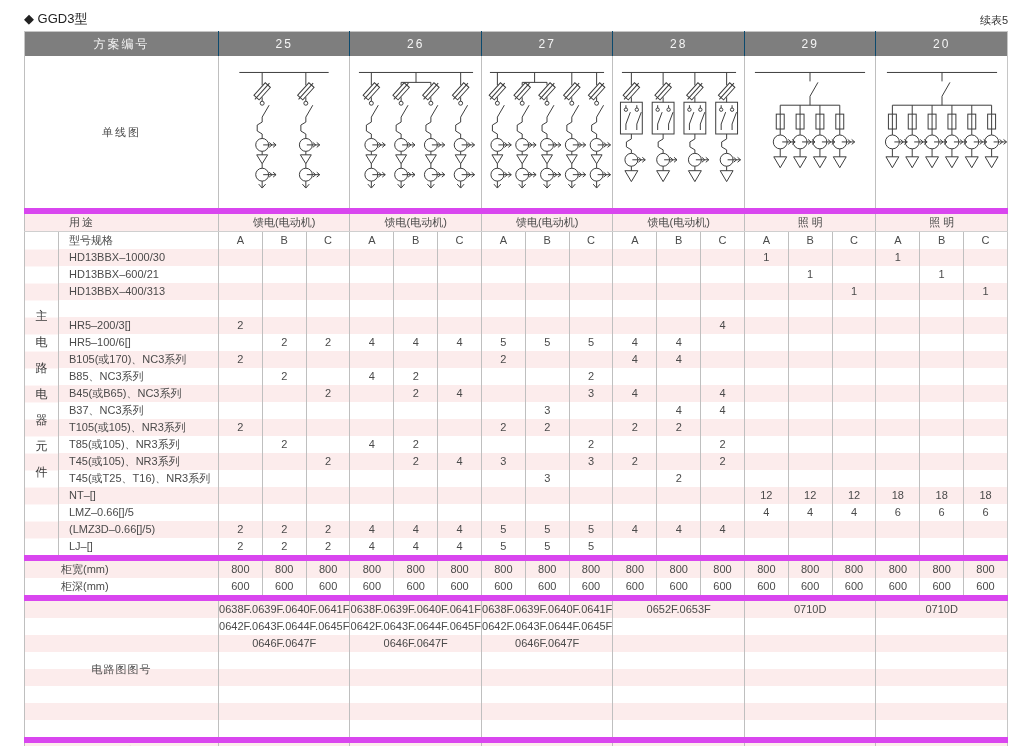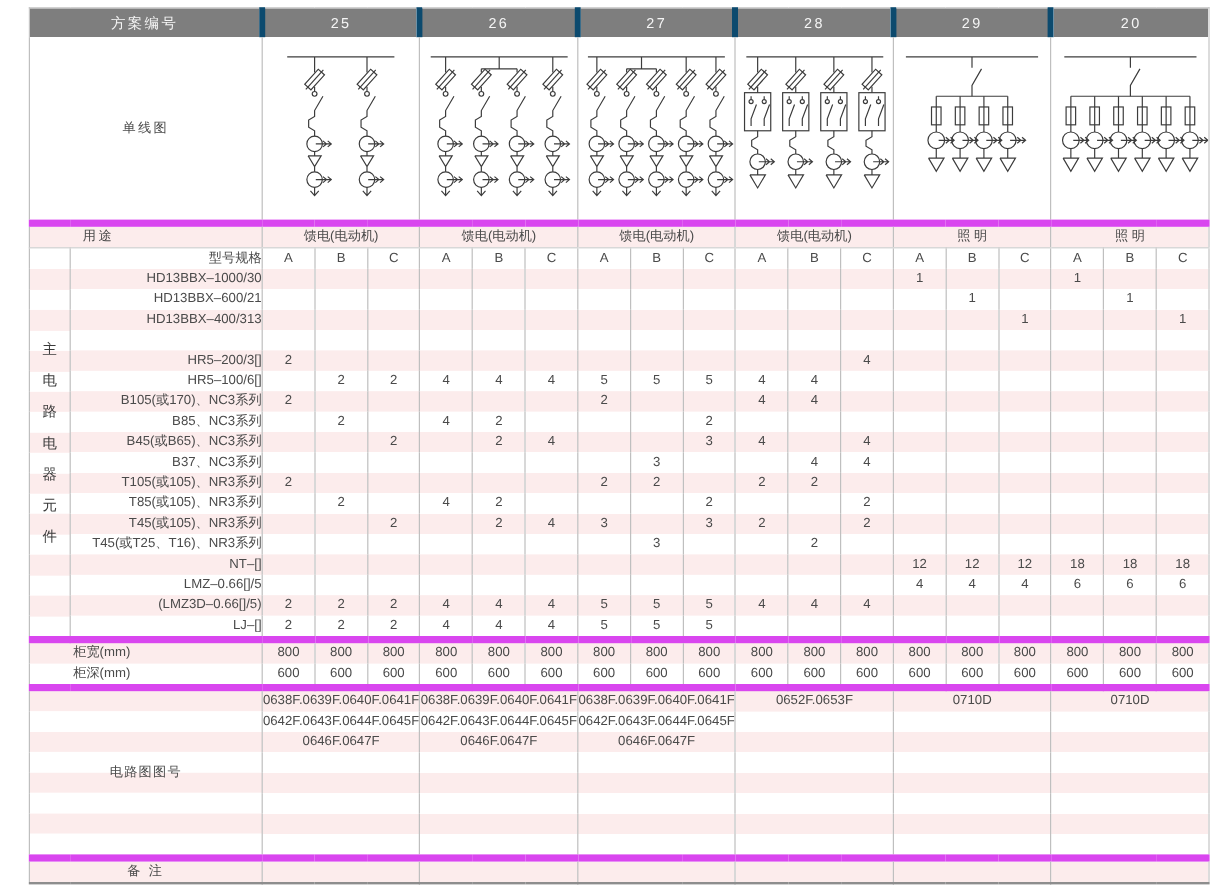--- a/index.html
+++ b/index.html
@@ -3,41 +3,45 @@
 <meta charset="utf-8">
 <style>
   html,body{margin:0;padding:0;background:#fff;}
   body{width:1026px;height:746px;font-family:"Liberation Sans","DejaVu Sans",sans-serif;color:#3a3a3a;overflow:hidden;}
   .page{padding:6px 18px 0 24px;}
   .titlebar{display:flex;justify-content:space-between;align-items:flex-end;height:22px;margin-bottom:3px;}
   .doc-title{font-size:13px;color:#222;}
   .cont-label{font-size:11px;color:#333;}
   table.spec{border-collapse:collapse;table-layout:fixed;width:984px;border:1px solid #c6c6c6;border-bottom:2px solid #8d8d8d;}
   td{border-left:1px solid #bfbfbf;font-size:11px;text-align:center;padding:0;height:17px;line-height:17px;overflow:hidden;white-space:nowrap;color:#4a4a4a;}
-  tr.hdr td{background:#7e7e7e;color:#f5f5f5;height:24px;line-height:24px;font-size:12px;letter-spacing:2px;border-left:5px solid #0c4a6e;}
+  tr.hdr td{background:#7e7e7e;color:#f5f5f5;height:24px;line-height:24px;font-size:12px;letter-spacing:2px;border-left:1px solid #0c4a6e;}
   tr.hdr td:first-child{border-left:none;}
   tr.pink td{background:#fcecec;}
   tr.sec td{border-top:6px solid #d946ef;}
   tr.usage td{border-bottom:1px solid #cfcfcf;}
   td.dcell{vertical-align:top;background:#fff;}
   td.dcell svg{display:block;margin:0 auto;}
-  td.lbl{text-align:right;padding-left:10px;}
+  td.lbl{text-align:left;padding-left:10px;}
   td.lbl-usage{text-align:left;padding-left:44px;letter-spacing:2px;}
   td.lbl-indent{text-align:left;padding-left:36px;margin-top:35px;}
   td.lbl-center{text-align:center;letter-spacing:2px;margin-left:31px;}
   td.strip{vertical-align:middle;background:repeating-linear-gradient(180deg,#fff 0 17px,#fcecec 17px 34px) !important;}
   .stripchars{font-size:12px;line-height:26px;text-align:center;color:#3a3a3a;}
   td.figlbl{vertical-align:middle;text-align:center;letter-spacing:1px;background:repeating-linear-gradient(180deg,#fcecec 0 17px,#fff 17px 34px) !important;}
   td.fig{font-size:11px;}
   td.qty,td.sub{font-size:11px;}
 </style>
 </head>
 <body>
 
 <div class="page">
+  <div class="titlebar">
+    <span class="doc-title">◆ GGD3型</span>
+    <span class="cont-label">续表5</span>
+  </div>
 
   <table class="spec">
     <colgroup>
       <col style="width:34px">
         <col style="width:160px">
         <col span="18">
     </colgroup>
     <tbody id="tb">
       <tr class="hdr">
         <td colspan="2">方案编号</td>

